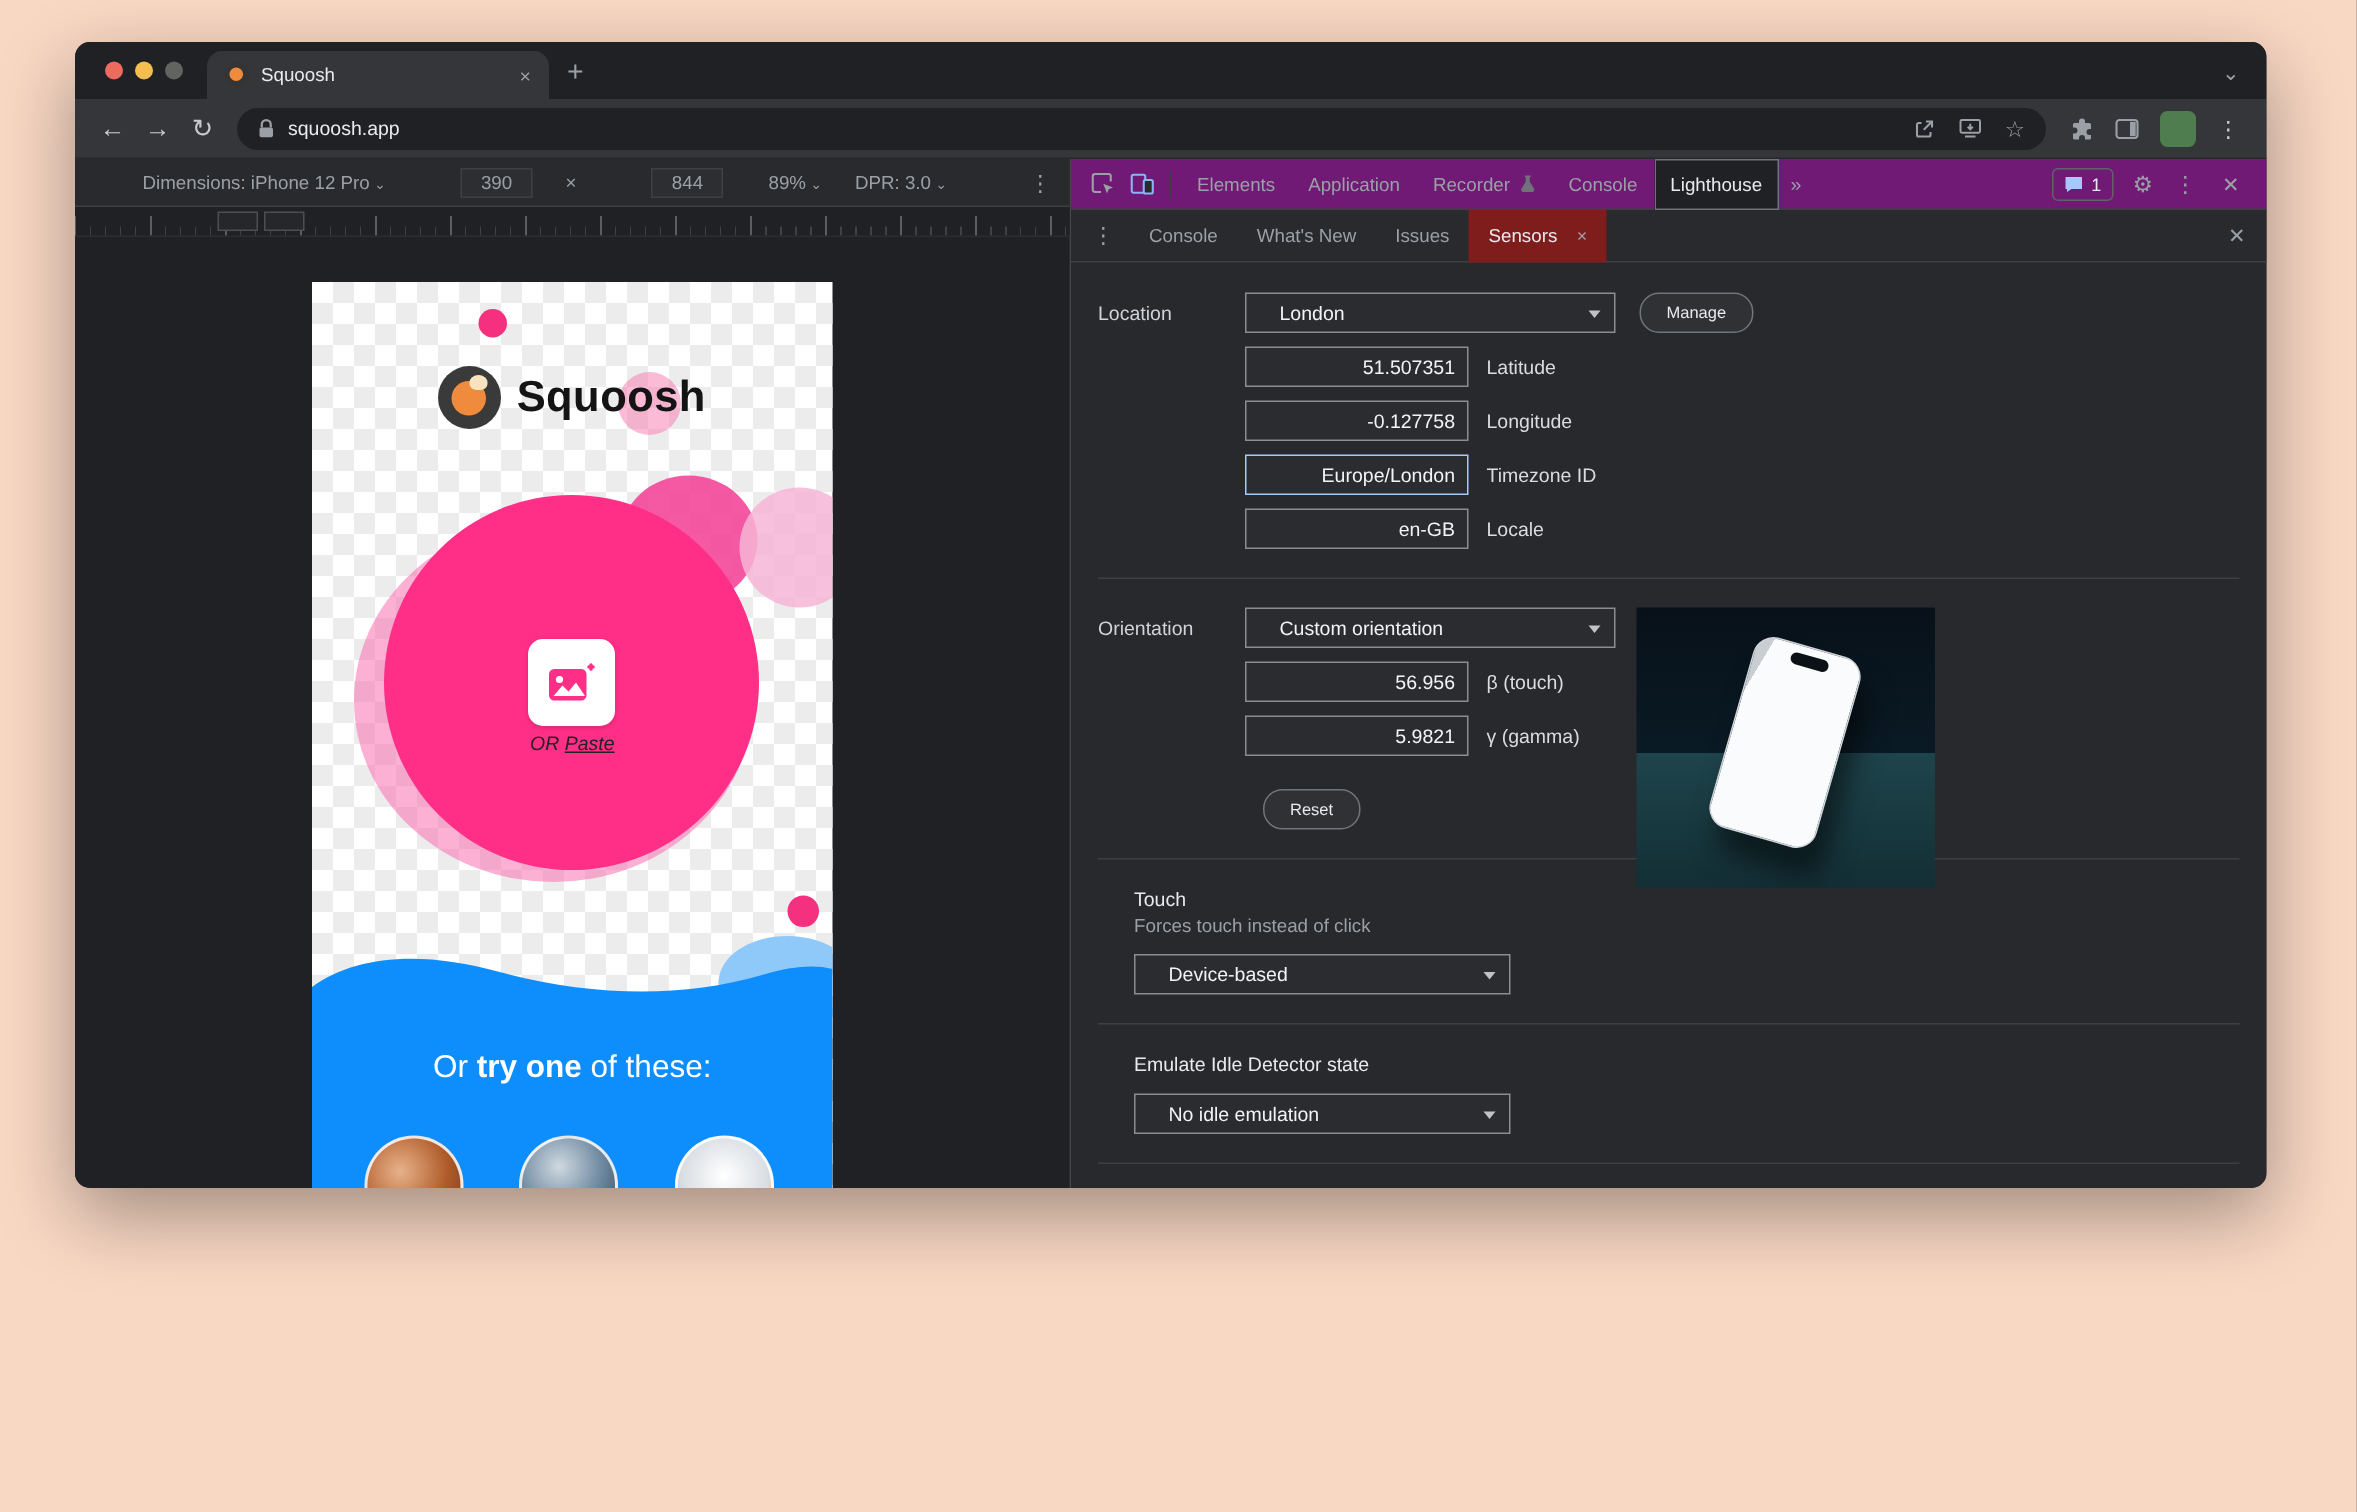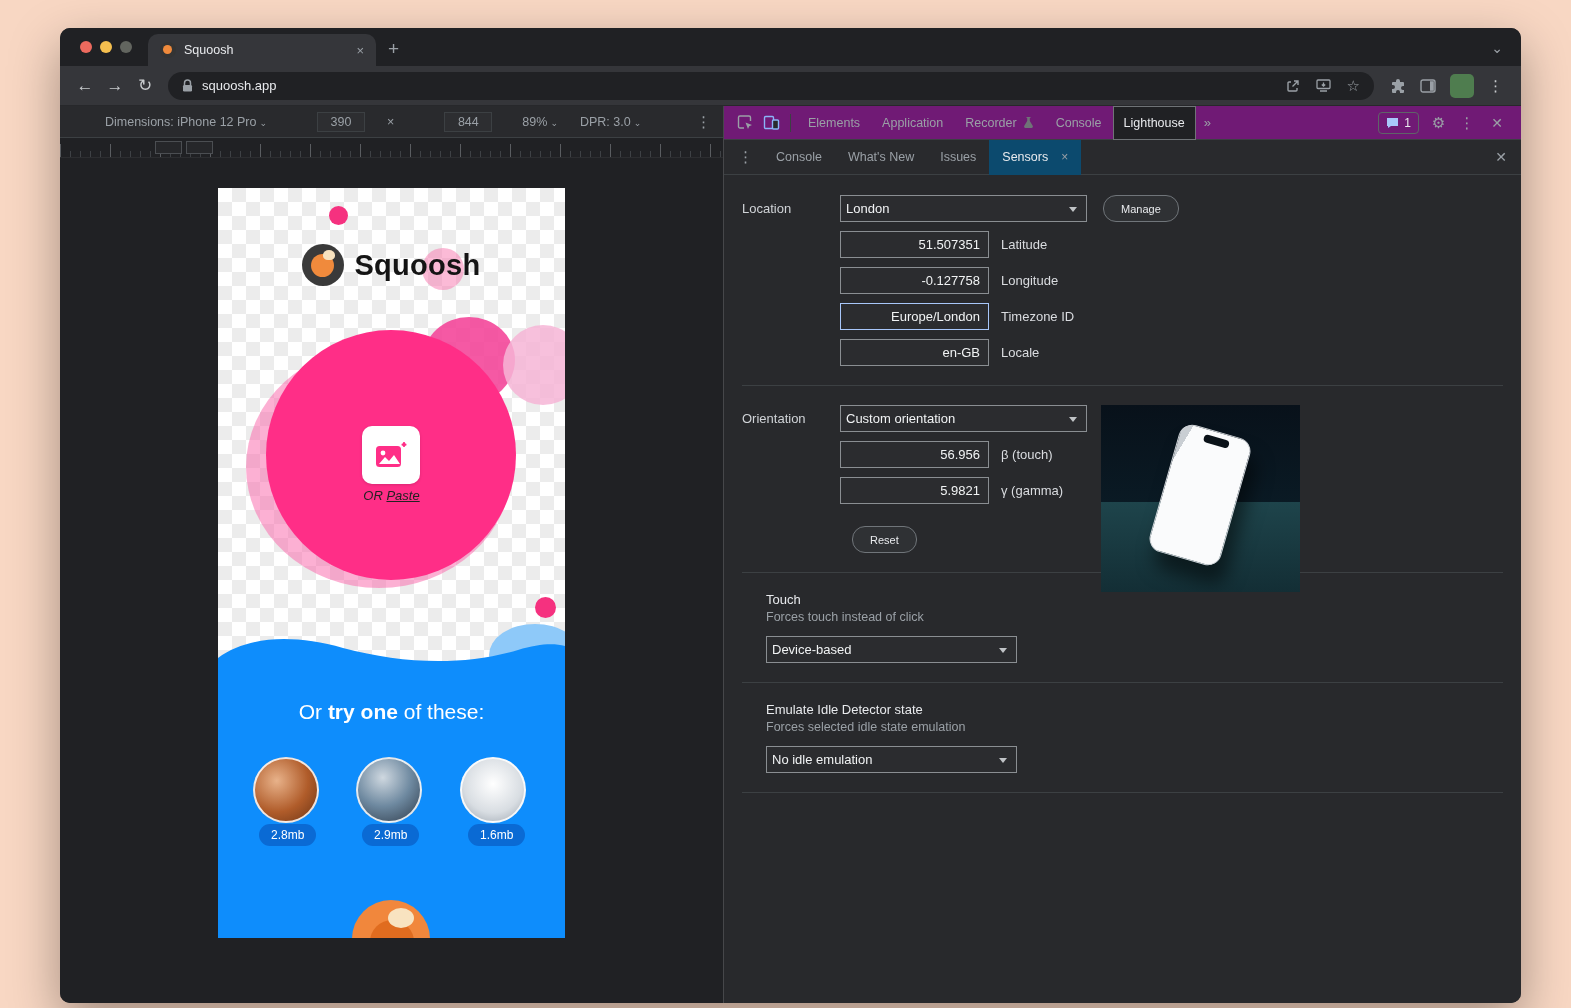--- a/index.html
+++ b/index.html
@@ -1,18 +1,18 @@
 <!DOCTYPE html>
 <html><head>
 <meta charset="utf-8">
 <style>
   * { margin:0; padding:0; box-sizing:border-box; }
   html,body { width:1571px; height:1008px; background:#f8d7c3; font-family:"Liberation Sans", sans-serif; overflow:hidden; }
 
-  .window { position:absolute; left:60px; top:28px; width:1461px; height:975px; background:#35363a;
+  .window { position:absolute; left:50px; top:28px; width:1461px; height:764px; background:#35363a;
             border-radius:10px; overflow:hidden; box-shadow:0 18px 50px rgba(0,0,0,.35); }
 
   
   .tabstrip { height:38px; background:#202124; display:flex; align-items:flex-end; }
   .traffic { display:flex; gap:8px; padding:0 16px 13px 20px; }
   .light { width:12px; height:12px; border-radius:50%; }
   .light.red{ background:#ec6a5e; } .light.yellow{ background:#f5bf4f; } .light.gray{ background:#62655f; }
   .tab { height:32px; width:228px; background:#35363a; border-radius:10px 10px 0 0; display:flex; align-items:center; gap:8px; padding:0 12px; color:#e8eaed; }
   .favicon { width:16px; height:16px; border-radius:50%; background:#343434; position:relative; flex:none; }
   .favicon::after { content:""; position:absolute; left:3px; top:3px; width:9px; height:9px; border-radius:50%; background:#f08a3c; }
@@ -101,31 +101,31 @@
   .more-tabs { padding:0 8px; font-size:13px; }
   .spacer { flex:1; }
   .issues-chip { display:flex; align-items:center; gap:5px; border:1px solid #5f6368; border-radius:4px; padding:3px 7px; margin-right:6px; }
   .issues-count { color:#e8eaed; font-size:12px; }
   .glyphbtn { color:#9aa0a6; font-size:15px; padding:0 7px; }
   .closebtn { color:#9aa0a6; font-size:14px; padding:0 10px; }
 
   .dt-drawer-bar { height:35px; background:#292a2d; border-bottom:1px solid #3c4043; display:flex; align-items:center; padding:0 4px; color:#9aa0a6; flex:none; }
   .drawer-kebab { color:#9aa0a6; font-size:15px; padding:0 10px; }
   .drawer-tab { padding:0 13px; height:35px; display:flex; align-items:center; gap:8px; font-size:12.5px; white-space:nowrap; }
-  .drawer-tab.active { background:#0c4a6e; color:#e8eaed;gap:13px; }
+  .drawer-tab.active { background:#7f1d1d; color:#e8eaed;gap:13px; }
   .drawer-tab .x { font-size:12px; color:#9aa0a6; }
 
   
   .sensors { flex:1; padding:20px 18px 0 18px; color:#e8eaed; font-size:13px; overflow:hidden; }
   .sec-row { display:flex; }
   .sec-label { width:98px; padding-top:6px; color:#d0d3d7; flex:none; }
   .col { display:flex; flex-direction:column; gap:9px; }
   .inline { display:flex; align-items:center; }
   .select { position:relative; width:247px; height:27px; background:#2b2c2f; border:1px solid #8a8e92; color:#f1f3f4;
-            display:flex; align-items:center; padding:0 26px 0 5px; }
+            display:flex; align-items:center; padding:0 26px 0 22px; }
   .select::after { content:""; position:absolute; right:9px; top:11px; border-left:4px solid transparent; border-right:4px solid transparent; border-top:5px solid #c0c3c6; }
   .btn { height:27px; padding:0 17px; background:#2f3134; border:1px solid #70757a; border-radius:13px; color:#e8eaed; font-size:11px;
          display:inline-flex; align-items:center; }
   .field { width:149px; height:27px; background:#2b2c2f; border:1px solid #8a8e92; color:#f1f3f4; text-align:right; padding:0 8px;
            font-family:"Liberation Sans", sans-serif; font-size:13px; }
   .field.focused { border-color:#a8c7fa; }
   .field-label { margin-left:12px; color:#dadce0; }
   .hdivider { border-top:1px solid #3c4043; margin:19px 0; }
   .orient-wrap { position:relative; }
   .phone-preview { position:absolute; left:359px; top:0; width:199px; height:187px; overflow:hidden;
@@ -392,21 +392,20 @@
         <div class="sub-sec">
           <div class="sub-title">Touch</div>
           <div class="sub-desc">Forces touch instead of click</div>
           <span class="select">Device-based</span>
         </div>
 
         <div class="hdivider"></div>
 
         <div class="sub-sec">
           <div class="sub-title">Emulate Idle Detector state</div>
-          <div class="sub-desc">Forces selected idle state emulation</div>
           <span class="select">No idle emulation</span>
         </div>
 
         <div class="hdivider"></div>
 
       </div>
     </div>
   </div>
 </div>
 

